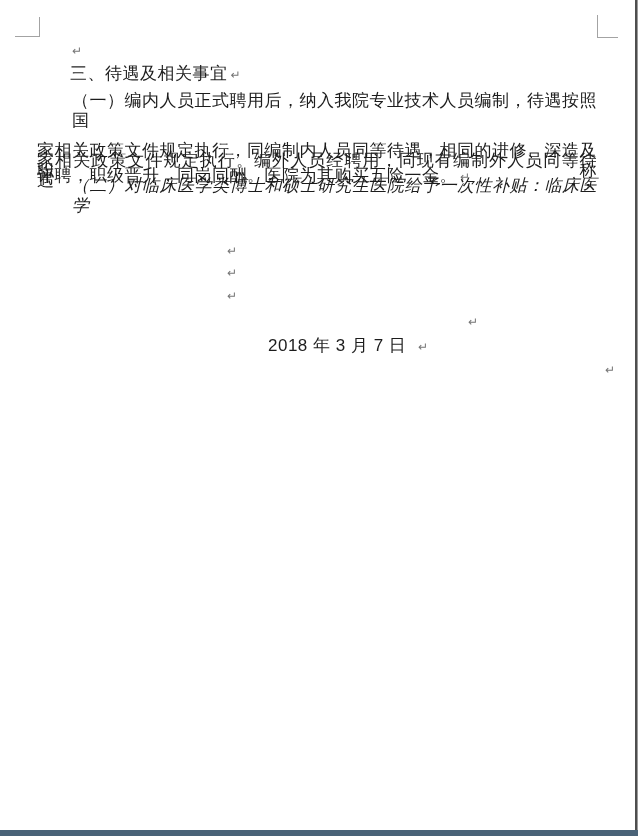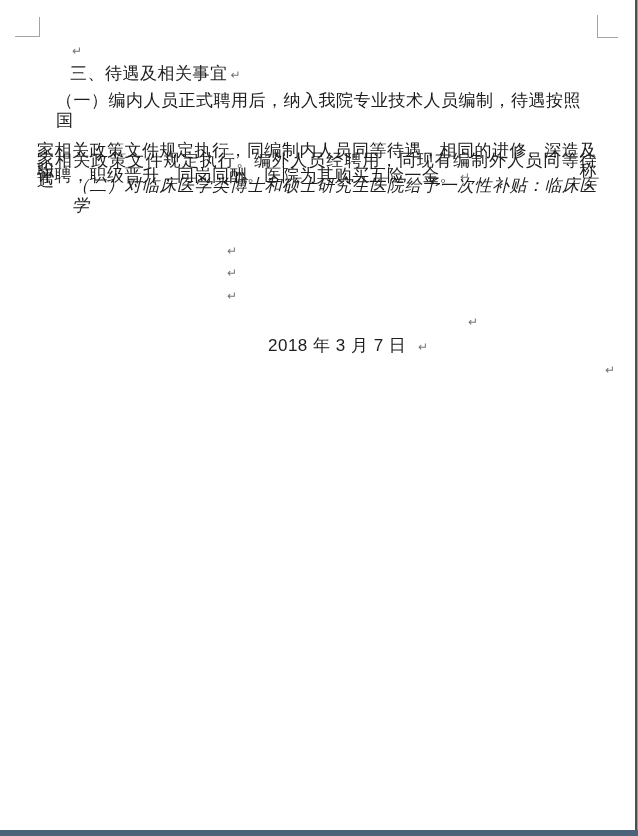--- a/index.html
+++ b/index.html
@@ -67,21 +67,21 @@
 
 <div class="page">
 
   <div class="crop crop-tl"></div>
   <div class="crop crop-tr"></div>
 
   <span class="mark" style="left:72px;top:45px;">↵</span>
 
   <div class="line" style="left:70px;top:64px;"><span>三、待遇及相关事宜</span><span class="mark-inline">↵</span></div>
 
-  <div class="line just" style="left:56px;top:91px;width:525px;">（一）编内人员正式聘用后，纳入我院专业技术人员编制，待遇按照国</div>
+  <div class="line just" style="left:72px;top:91px;width:525px;">（一）编内人员正式聘用后，纳入我院专业技术人员编制，待遇按照国</div>
   <div class="line just" style="left:37px;top:116px;width:560px;margin-top:35px;">家相关政策文件规定执行。编外人员经聘用，同现有编制外人员同等待遇，</div>
   <div class="line just" style="left:37px;top:141px;width:560px;">家相关政策文件规定执行，同编制内人员同等待遇，相同的进修、深造及职称</div>
   <div class="line" style="left:37px;top:166px;"><span>评聘，职级晋升，同岗同酬。医院为其购买五险一金。</span><span class="mark-inline">↵</span></div>
 
   <div class="line just" style="left:72px;top:176px;width:525px;font-style:italic;">（二）对临床医学类博士和硕士研究生医院给予一次性补贴：临床医学</div>
 
   <span class="mark" style="left:227px;top:245px;">↵</span>
   <span class="mark" style="left:227px;top:267px;">↵</span>
   <span class="mark" style="left:227px;top:290px;">↵</span>
 

